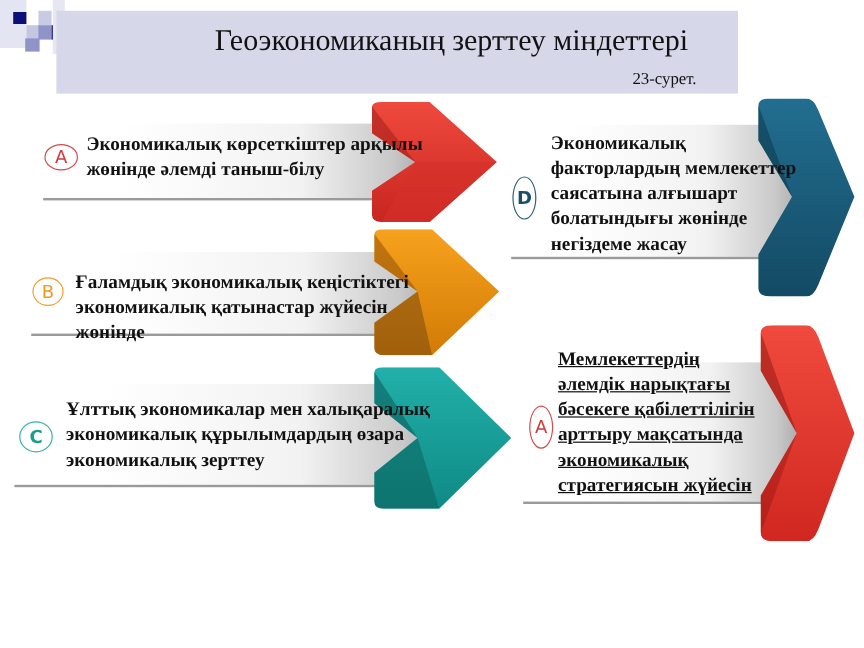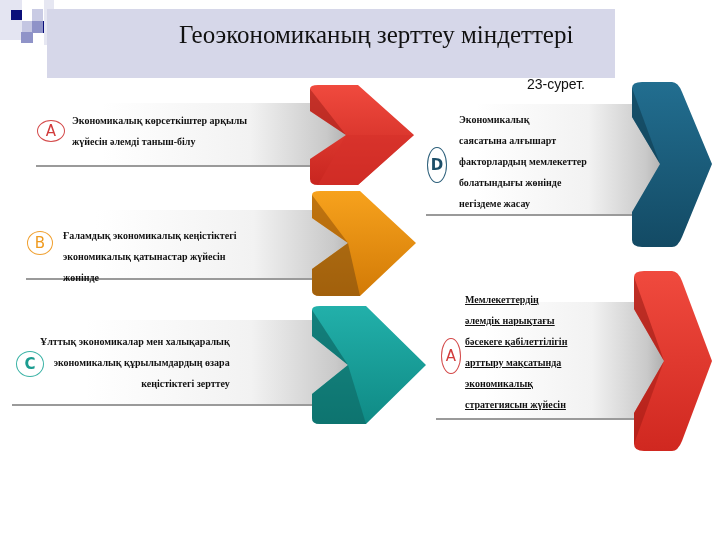--- a/index.html
+++ b/index.html
@@ -1,24 +1,24 @@
 <!DOCTYPE html>
 <html><head>
   <meta charset="utf-8">
   <style>
     html, body { margin:0; padding:0; }
     body { width:720px; height:540px; background:#ffffff; position:relative; overflow:hidden; font-family:"Liberation Serif", serif; }
     .deco { position:absolute; }
     .title-bar { position:absolute; left:47px; top:9px; width:568px; height:69px; background:#d6d7e9; }
     .title { position:absolute; left:132px; top:12px; font-size:25px; color:#111; font-family:"Liberation Serif", serif; white-space:nowrap; }
-    .caption { position:absolute; left:527px; top:57px; font-size:14px; color:#111; font-family:Liberation Sans, sans-serif;margin-top:17px; }
+    .caption { position:absolute; left:527px; top:57px; font-size:14px; color:#111; font-family:Liberation Serif, serif; }
     .item { position:absolute; }
     .band { position:absolute; background:linear-gradient(to right, rgba(255,255,255,0) 0%, #ffffff 20%, #f2f2f2 65%, #c9c9c9 88%, #9c9c9c 100%); border-bottom:2px solid #9a9a9a; }
     .arrow { position:absolute; }
-    .txt { position:absolute; font-weight:bold; font-size:10px; line-height:21px; color:#111; font-family:"Liberation Serif", serif; }
+    .txt { position:absolute; font-weight:bold; font-size:16px; line-height:21px; color:#111; font-family:"Liberation Serif", serif; }
     .badge { position:absolute; border-radius:50%; border:1.2px solid; background:#fff; display:flex; align-items:center; justify-content:center; font-family:"DejaVu Sans", sans-serif; font-size:15px; }
   </style>
 </head>
 <body>
 
 <div class="deco" style="left:0;top:0;width:50px;height:45px;">
   <div style="position:absolute;left:0;top:0;width:22px;height:40px;background:#e4e5f2;"></div>
   <div style="position:absolute;left:11px;top:10px;width:11px;height:10px;background:#0b0f7a;"></div>
   <div style="position:absolute;left:32px;top:9px;width:11px;height:12px;background:#c9cbe4;"></div>
   <div style="position:absolute;left:22px;top:21px;width:11px;height:12px;background:#c4c6e2;"></div>
@@ -44,21 +44,21 @@
       </defs>
     <path d="M4 4 Q4 0 12 0 L52 0 L108 50 L52 100 L12 100 Q4 100 4 94 L4 74 L40 50 L4 26 Z" fill="url(#ga1)"></path>
     <path d="M4 4 L40 50 L4 26 Z" fill="#9c1b16" opacity="0.5"></path>
     <path d="M40 50 L108 50 L52 100 L12 100 Z" fill="#d6302a" opacity="0.6"></path>
   </svg>
   <div class="badge" style="left:37px;top:35px;width:26px;height:20px;border-color:#d44a4a;color:#d23b3b;">
       <span>A</span>
     </div>
   <div class="txt" style="left:72px;top:25px;">
     <div>Экономикалық көрсеткіштер арқылы</div>
-    <div>жүйесін әлемді таныш-білу</div>
+    <div>жөнінде әлемді таныш-білу</div>
   </div>
 </div>
 
 <div class="item" style="left:0;top:188px;width:430px;height:110px;">
   <div class="band" style="left:26px;top:22px;width:350px;height:68px;"></div>
   <svg class="arrow" style="left:308px;top:3px;" width="112" height="105" viewBox="0 0 112 105">
     <defs>
         <linearGradient id="gb1" x1="0" y1="0" x2="0" y2="1">
           <stop offset="0" stop-color="#f7a21d"></stop>
           <stop offset="1" stop-color="#d27a06"></stop>
@@ -87,46 +87,46 @@
           <stop offset="1" stop-color="#0f8a85"></stop>
         </linearGradient>
       </defs>
     <path d="M4 4 Q4 0 12 0 L58 0 L118 59 L58 118 L12 118 Q4 118 4 112 L4 88 L40 59 L4 30 Z" fill="url(#gc1)"></path>
     <path d="M4 4 L40 59 L4 30 Z" fill="#0a5a57" opacity="0.55"></path>
     <path d="M4 88 L40 59 L58 118 L12 118 Q4 118 4 112 Z" fill="#0c5e5a" opacity="0.5"></path>
   </svg>
   <div class="badge" style="left:16px;top:53px;width:26px;height:24px;border-color:#3bb3a6;color:#1b9c90;font-weight:bold;">
       <span>C</span>
     </div>
-  <div class="txt" style="left:40px;top:33px;text-align:right;">
+  <div class="txt" style="left:55px;top:33px;">
     <div>Ұлттық экономикалар мен халықаралық</div>
     <div>экономикалық құрылымдардың өзара</div>
-    <div>кеңістіктегі зерттеу</div>
+    <div>экономикалық зерттеу</div>
   </div>
 </div>
 
 <div class="item" style="left:420px;top:82px;width:300px;height:168px;">
   <div class="band" style="left:6px;top:22px;width:250px;height:110px;"></div>
   <svg class="arrow" style="left:208px;top:0;" width="86" height="165" viewBox="0 0 86 165">
     <defs>
         <linearGradient id="gd1" x1="0" y1="0" x2="0" y2="1">
           <stop offset="0" stop-color="#226e90"></stop>
           <stop offset="1" stop-color="#134a64"></stop>
         </linearGradient>
       </defs>
     <path d="M4 6 Q4 0 14 0 L44 0 Q50 0 54 10 L84 82 L54 155 Q50 165 44 165 L14 165 Q4 165 4 158 L4 130 L32 82 L4 35 Z" fill="url(#gd1)"></path>
     <path d="M4 6 L32 82 L4 35 Z" fill="#0b3346" opacity="0.5"></path>
   </svg>
   <div class="badge" style="left:7px;top:65px;width:18px;height:34px;border-color:#2c5f7a;color:#1d4e68;font-weight:bold;">
       <span>D</span>
     </div>
   <div class="txt" style="left:39px;top:27px;">
     <div>Экономикалық</div>
+    <div>факторлардың мемлекеттер</div>
     <div>саясатына алғышарт</div>
-    <div>факторлардың мемлекеттер</div>
     <div>болатындығы жөнінде</div>
     <div>негіздеме жасау</div>
   </div>
 </div>
 
 <div class="item" style="left:420px;top:262px;width:300px;height:200px;">
   <div class="band" style="left:16px;top:40px;width:240px;height:116px;"></div>
   <svg class="arrow" style="left:210px;top:9px;" width="84" height="180" viewBox="0 0 84 180">
     <defs>
         <linearGradient id="ge1" x1="0" y1="0" x2="0" y2="1">

